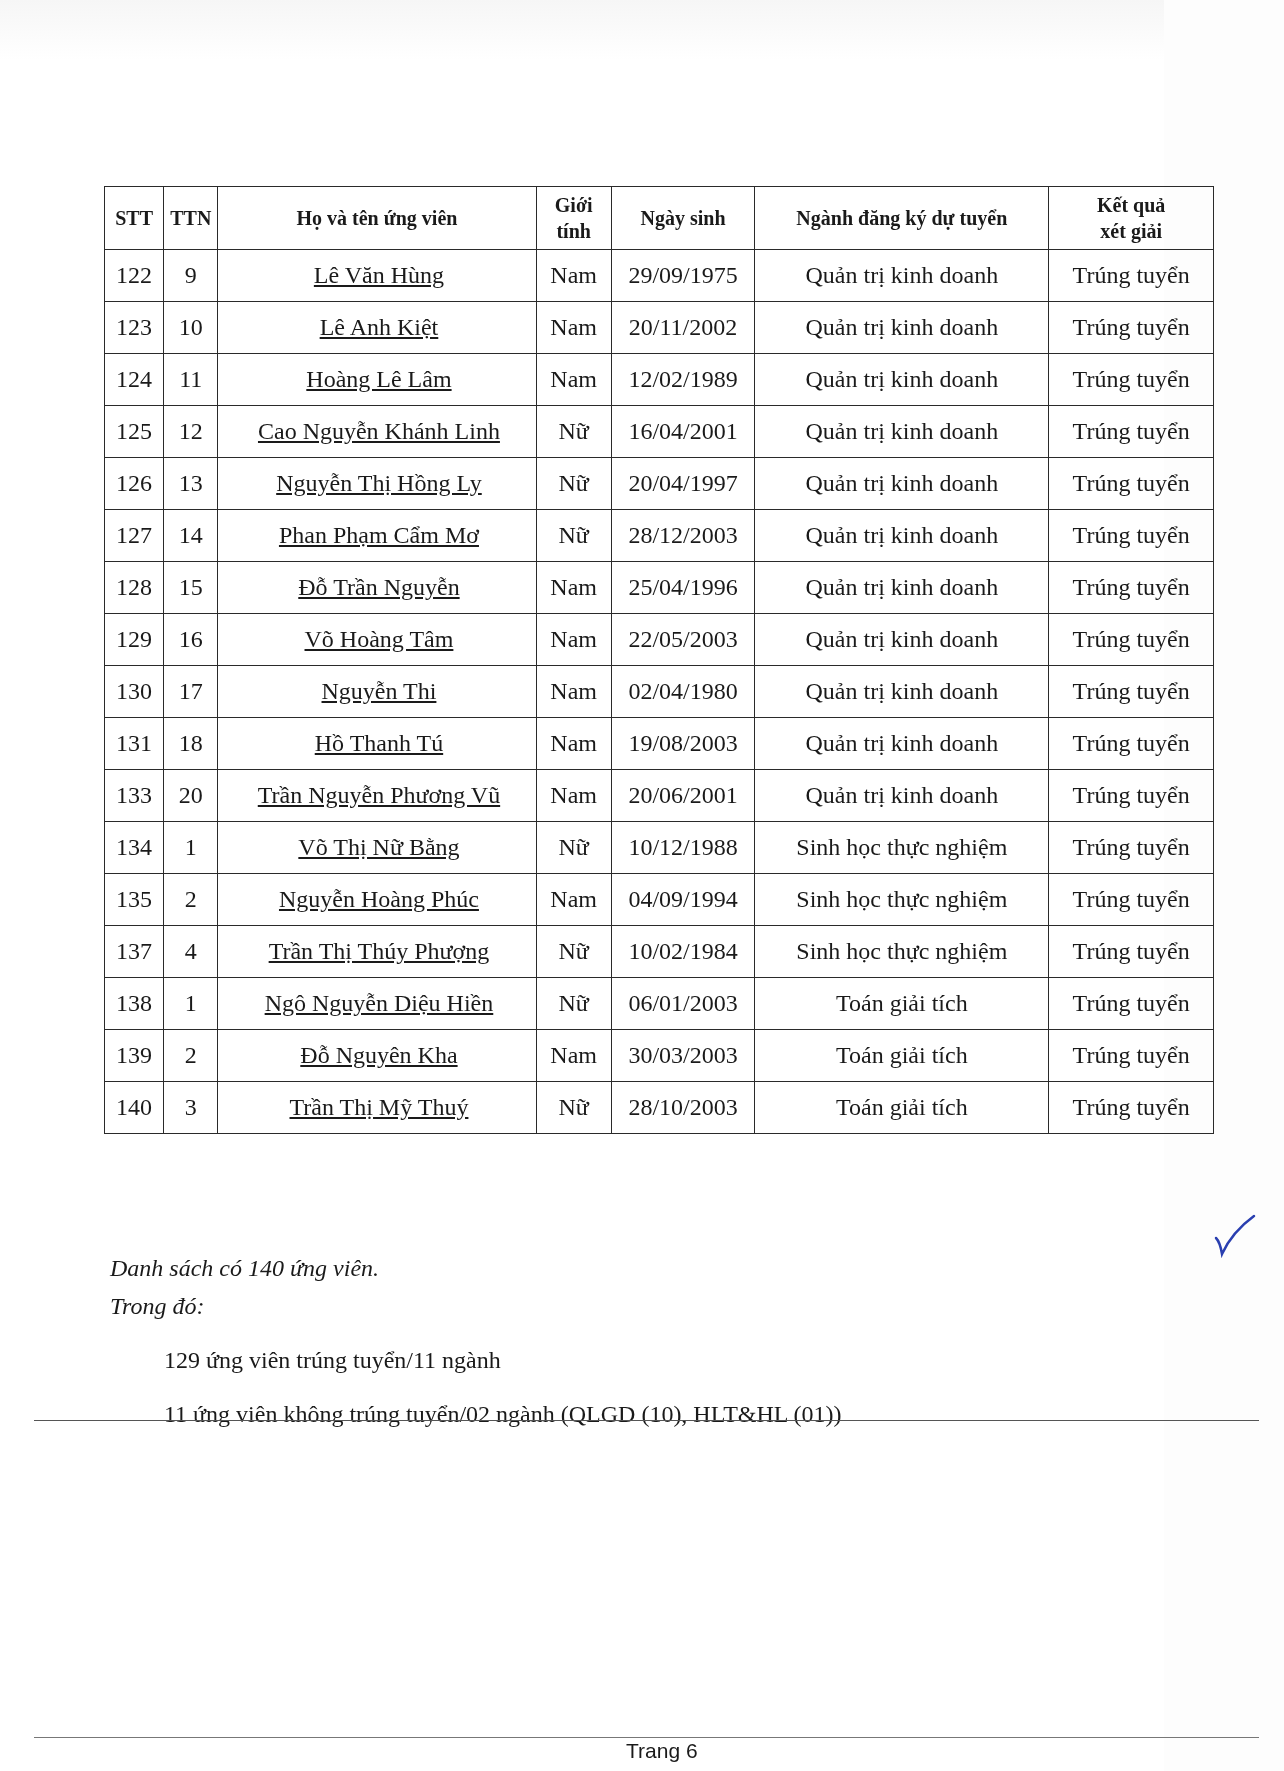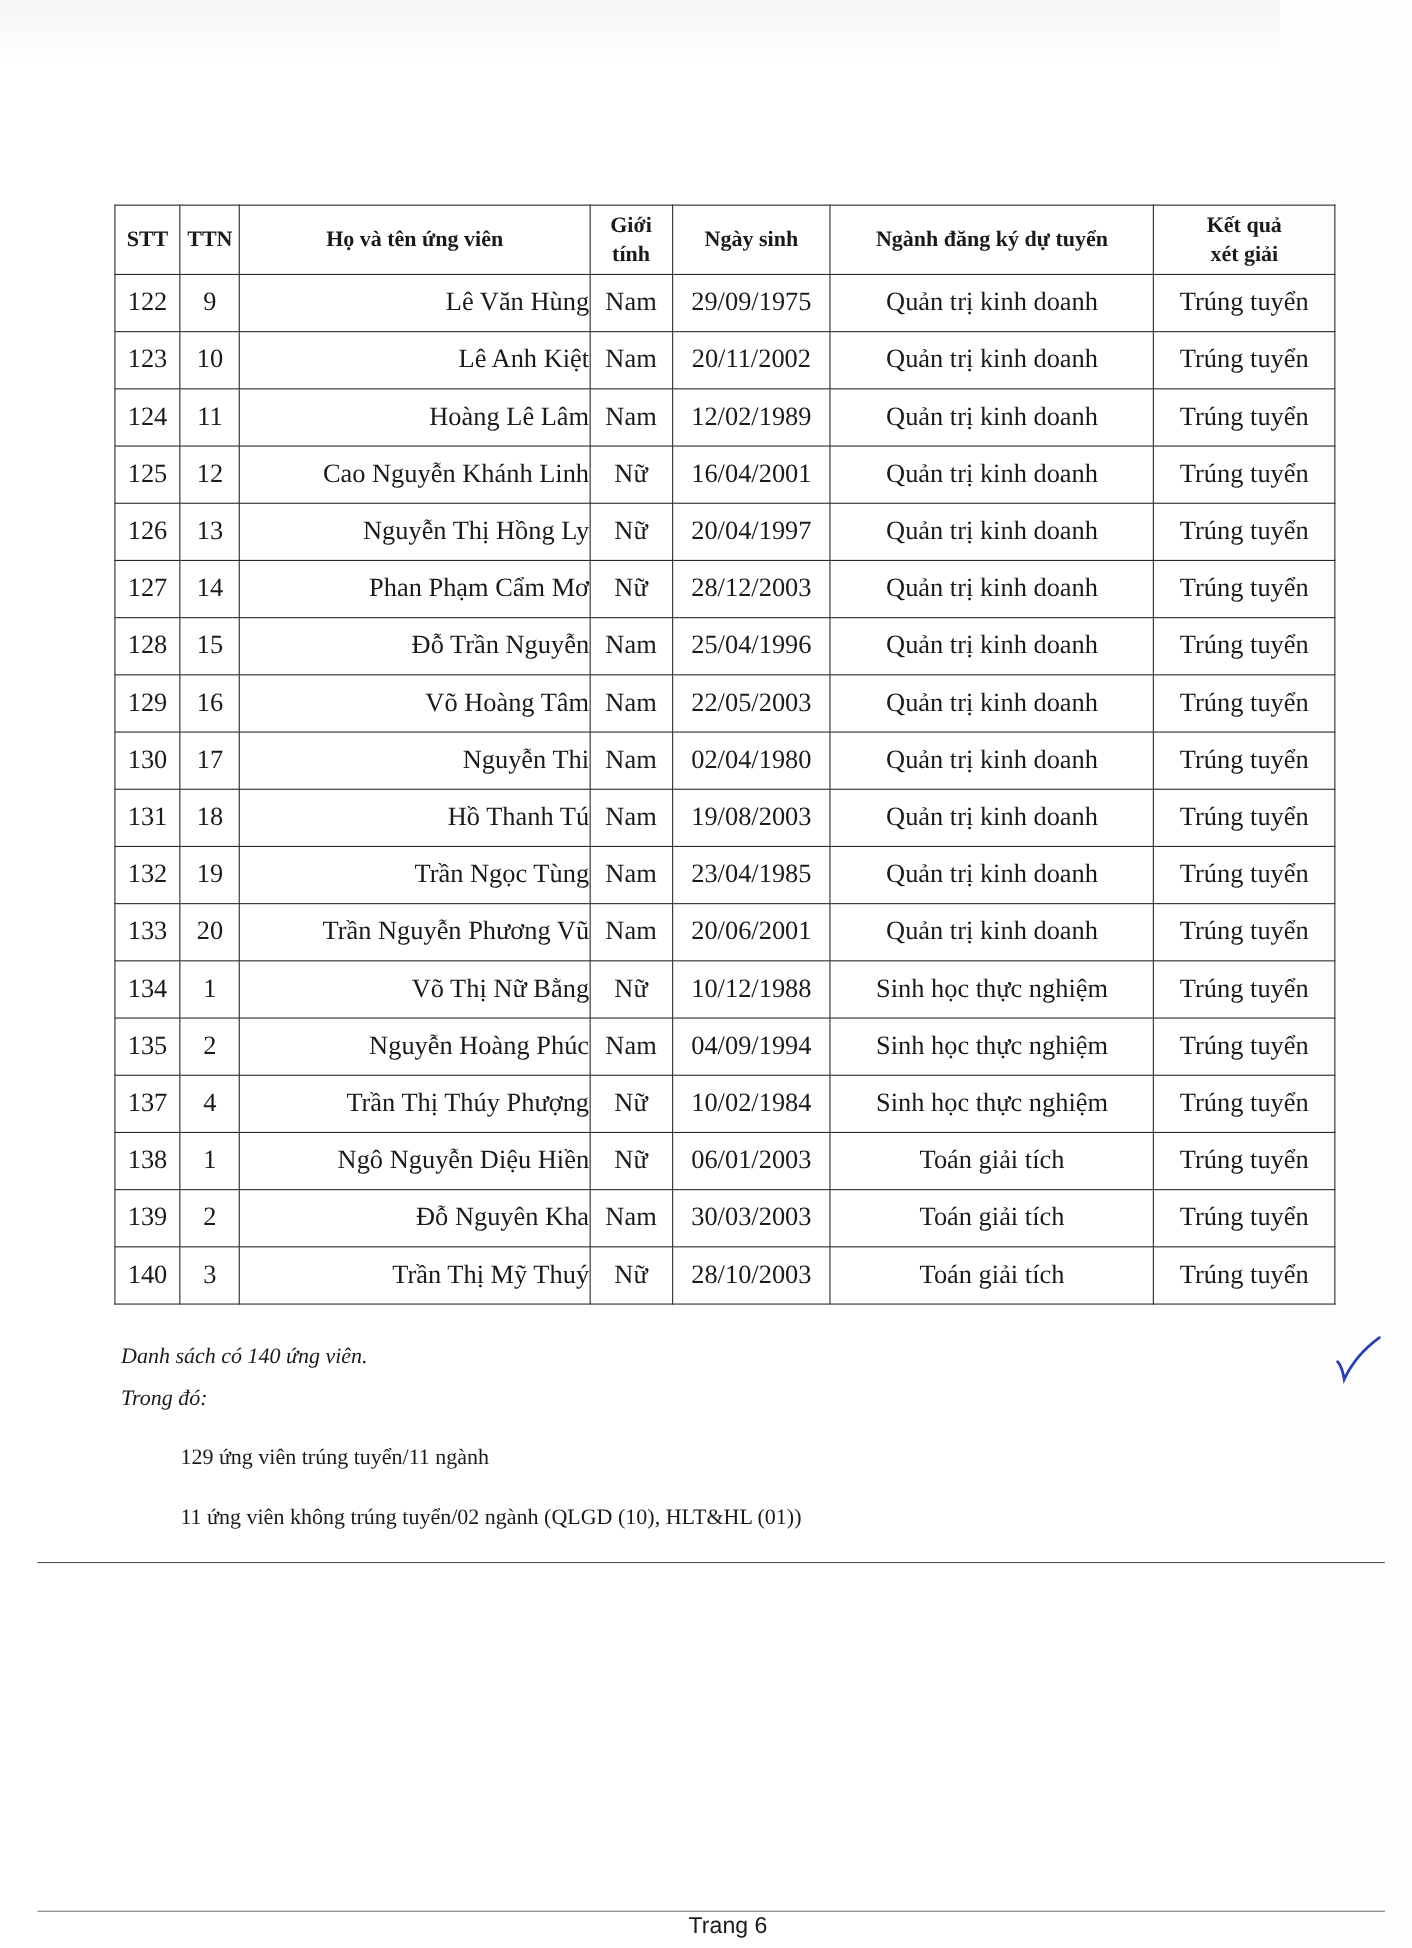--- a/index.html
+++ b/index.html
@@ -13,25 +13,25 @@
     position: absolute; left: 104px; top: 186px; width: 1110px;
     border-collapse: collapse; table-layout: fixed;
   }
   table.main th, table.main td {
     border: 1.6px solid #2a2a2a; padding: 0; font-size: 24px; height: 51px;
   }
   table.main th {
     font-weight: bold; font-size: 20px; height: 62px; text-align: center; line-height: 26px;
   }
   table.main td.c { text-align: center; }
-  table.main td.l { text-align: right; padding-left: 4px; }
+  table.main td.l { text-align: center; padding-left: 4px; text-decoration: underline; }
   .col-stt { width: 59px; } .col-ttn { width: 54px; } .col-name { width: 317px; }
   .col-gender { width: 75px; } .col-dob { width: 143px; } .col-major { width: 293px; }
   .col-result { width: 164px; }
-  .summary { position: absolute; left: 110px; top: 1214px; font-size: 20px; line-height: 38px; }
+  .summary { position: absolute; left: 110px; top: 1249px; font-size: 24px; line-height: 38px; }
   .summary .it { font-style: italic; }
   .summary .indent { padding-left: 54px; margin-top: 16px; }
   .rule1 { position: absolute; left: 34px; top: 1420px; width: 1225px; height: 0; border-top: 1.5px solid #555; }
   .rule2 { position: absolute; left: 34px; top: 1737px; width: 1225px; height: 0; border-top: 1.5px solid #777; }
   .footer { position: absolute; left: 626px; top: 1739px; font-family: Liberation Sans, sans-serif; font-size: 21px; }
   .check { position: absolute; left: 1210px; top: 1212px; width: 50px; height: 50px; }
 </style>
 </head>
 <body>
 
@@ -149,29 +149,20 @@
         <tr>
           <td class="c">131</td>
           <td class="c">18</td>
           <td class="l">Hồ Thanh Tú</td>
           <td class="c">Nam</td>
           <td class="c">19/08/2003</td>
           <td class="c">Quản trị kinh doanh</td>
           <td class="c">Trúng tuyển</td>
         </tr>
         <tr>
-          <td class="c">132</td>
-          <td class="c">19</td>
-          <td class="l">Trần Ngọc Tùng</td>
-          <td class="c">Nam</td>
-          <td class="c">23/04/1985</td>
-          <td class="c">Quản trị kinh doanh</td>
-          <td class="c">Trúng tuyển</td>
-        </tr>
-        <tr>
           <td class="c">133</td>
           <td class="c">20</td>
           <td class="l">Trần Nguyễn Phương Vũ</td>
           <td class="c">Nam</td>
           <td class="c">20/06/2001</td>
           <td class="c">Quản trị kinh doanh</td>
           <td class="c">Trúng tuyển</td>
         </tr>
         <tr>
           <td class="c">134</td>

